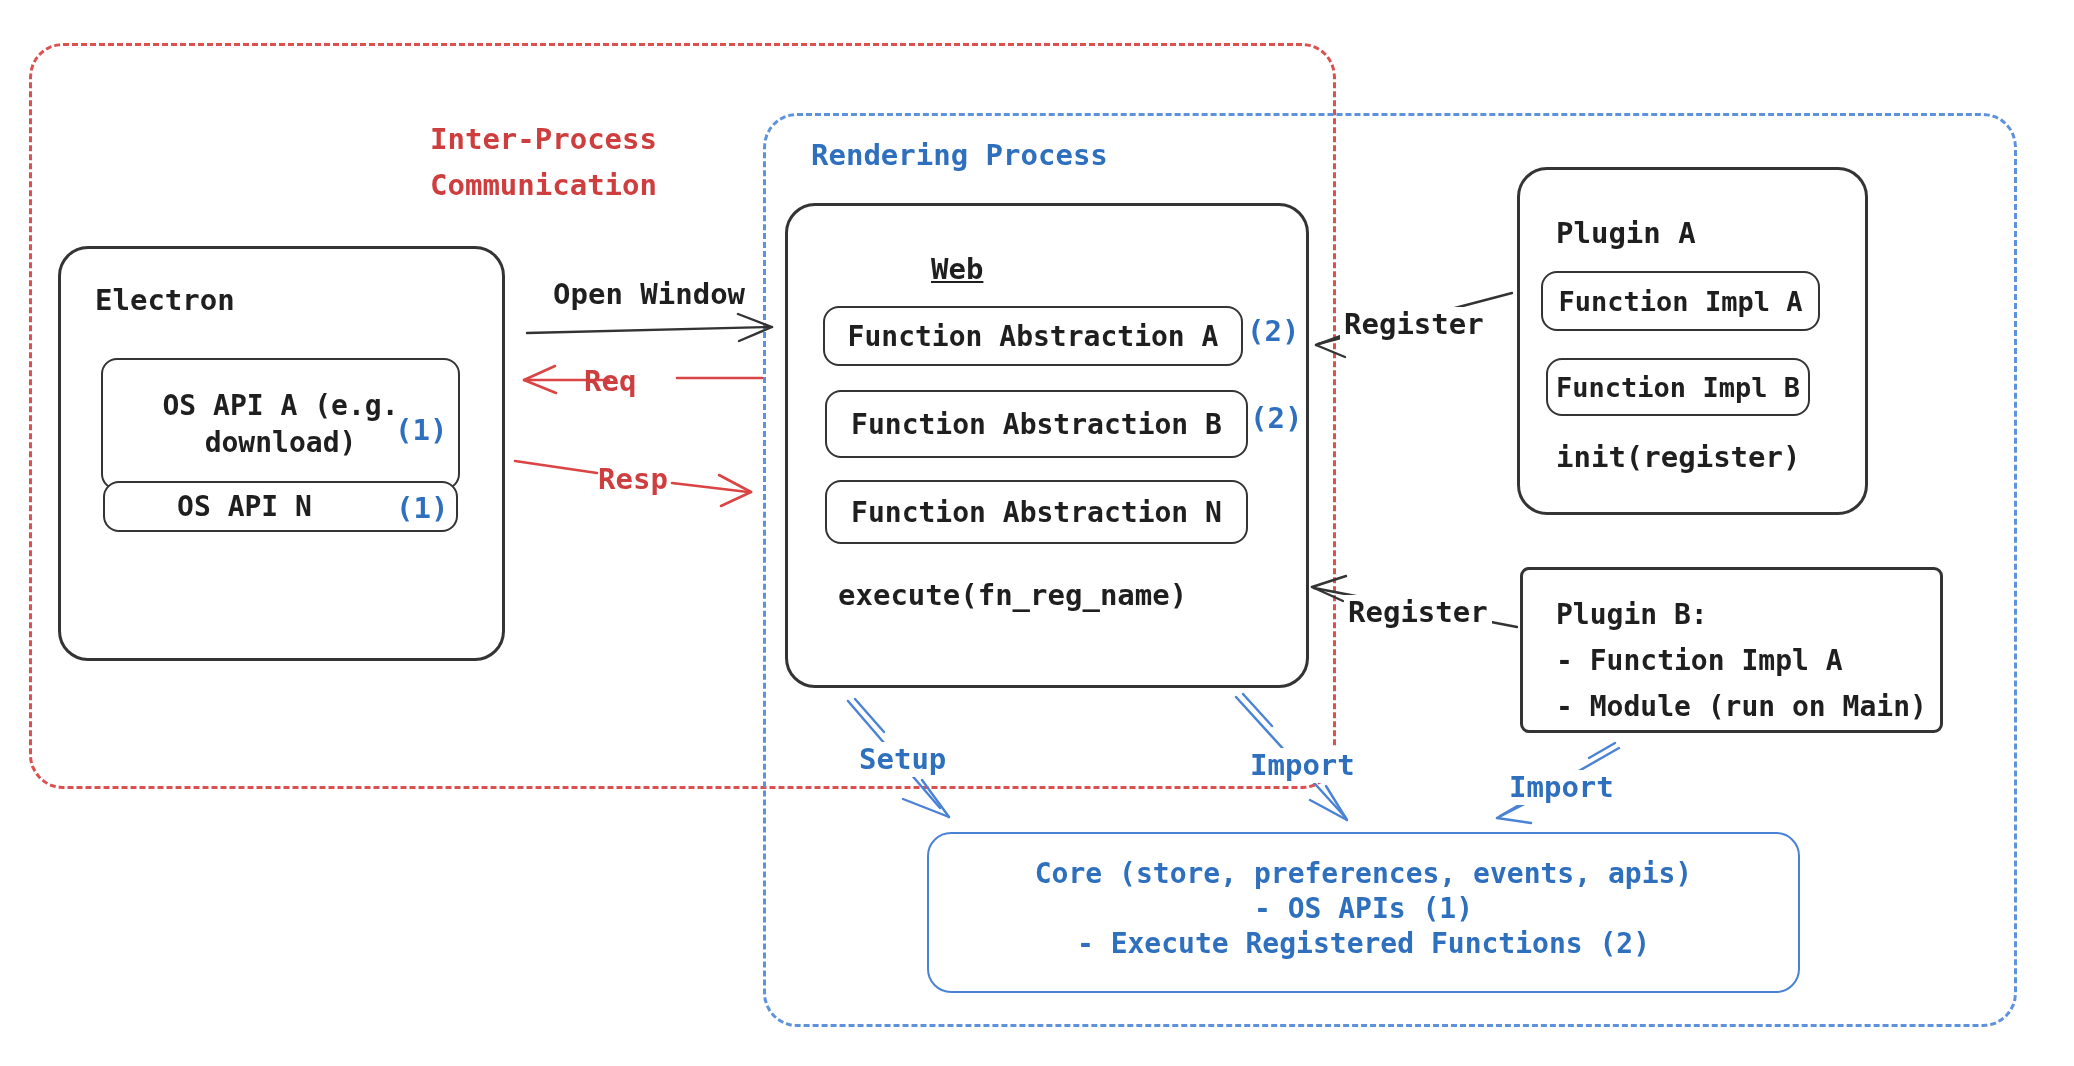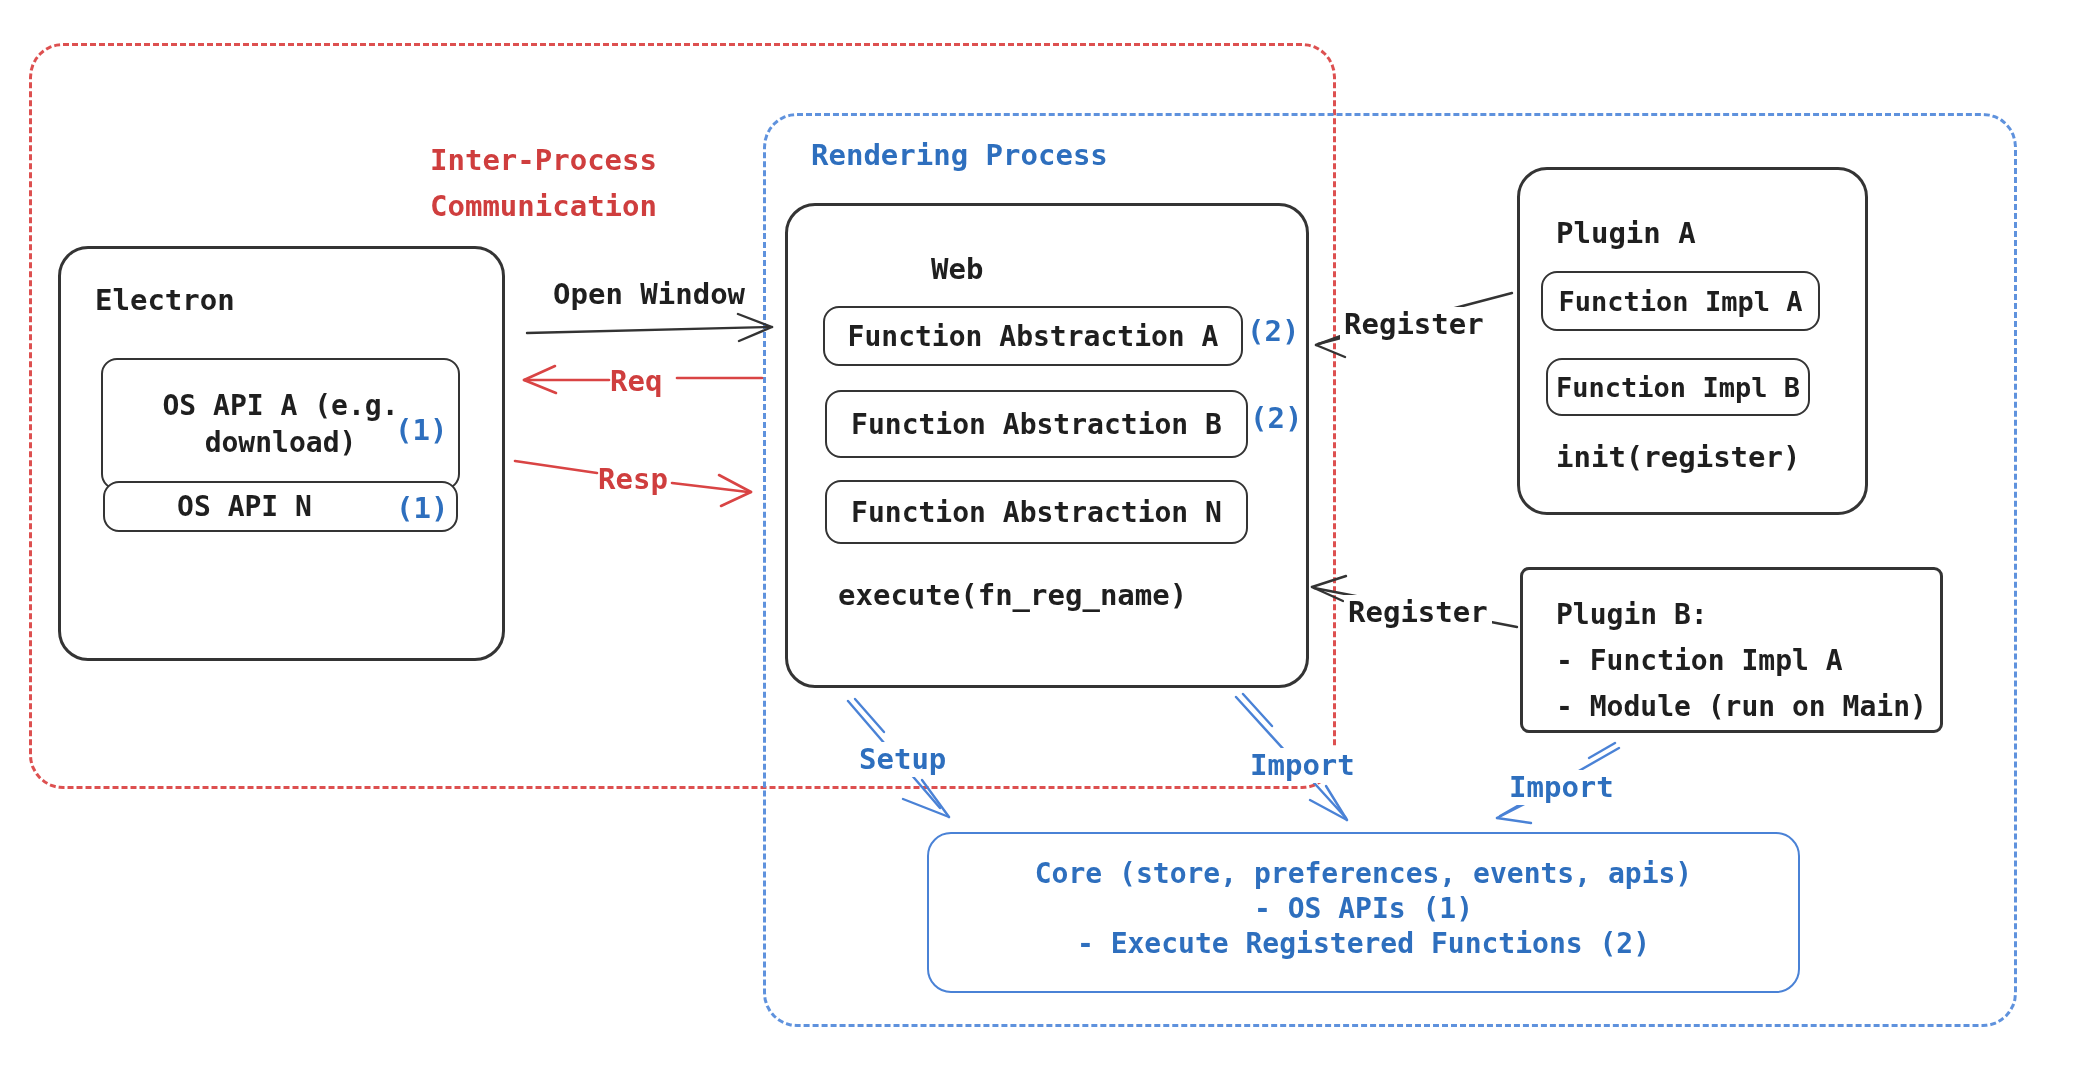--- a/index.html
+++ b/index.html
@@ -18,21 +18,21 @@
   .dashed-box{position:absolute;border:3px dashed;border-radius:34px;background:transparent;}
   .solid-box{position:absolute;border:3px solid var(--stroke);border-radius:30px;background:#fff;}
   .inner-box{position:absolute;border:2.5px solid var(--stroke);border-radius:16px;background:#fff;
              display:flex;align-items:center;justify-content:center;font-size:28px;}
   .lbl{position:absolute;white-space:nowrap;font-size:29px;line-height:1.2;}
   .red{color:var(--red-text);}
   .blue{color:var(--blue-text);}
   .black{color:var(--ink);}
   .on-line{background:#ffffff;padding:0 4px;}
   .ipc-title{position:absolute;left:430px;top:116px;color:var(--red-text);
-             font-size:29px;line-height:46px;white-space:nowrap;margin-top:21px;}
+             font-size:29px;line-height:46px;white-space:nowrap;}
   .core-box{position:absolute;left:927px;top:832px;width:873px;height:161px;
             border:2.5px solid var(--blue-line);border-radius:24px;background:#fff;
             color:var(--blue-text);font-size:28px;line-height:35px;text-align:center;
             padding-top:22px;white-space:nowrap;}
   .pluginb-lines{position:absolute;left:1520px;top:567px;width:423px;height:166px;
                  border:3px solid var(--stroke);border-radius:9px;background:#fff;
                  padding:22px 0 0 33px;font-size:28px;line-height:46px;white-space:nowrap;}
   svg.arrows{position:absolute;left:0;top:0;z-index:5;}
   .lbl,.badge{z-index:6;}
   .badge{position:absolute;color:var(--blue-text);font-size:29px;white-space:nowrap;}
@@ -58,21 +58,21 @@
       <div>download)</div>
       <span class="badge" style="left:292px;top:52px;">(1)</span>
     </div>
     <div class="inner-box" style="left:42px;top:232px;width:355px;height:51px;padding-left:16px;">
       <div style="margin-right:88px;">OS API N</div>
       <span class="badge" style="left:291px;top:8px;">(1)</span>
     </div>
   </div>
 
   <div class="solid-box" style="left:785px;top:203px;width:524px;height:485px;">
-    <div class="lbl" style="left:143px;top:46px;">Web</div>
+    <div class="lbl" style="left:143px;top:46px;text-decoration:underline;">Web</div>
     <div class="inner-box" style="left:35px;top:100px;width:420px;height:60px;">
       <span>Function Abstraction A</span>
     </div>
     <div class="inner-box" style="left:37px;top:184px;width:423px;height:68px;">
       <span>Function Abstraction B</span>
     </div>
     <div class="inner-box" style="left:37px;top:274px;width:423px;height:64px;">
       <span>Function Abstraction N</span>
     </div>
     <div class="lbl" style="left:50px;top:372px;">execute(fn_reg_name)</div>
@@ -153,21 +153,21 @@
 
     <g stroke="#4a82d6" stroke-width="2.4" stroke-linecap="round">
       <path d="M1619,748 L1500,816"></path>
       <path d="M1615,743 L1589,758"></path>
       <path d="M1532,800 L1497,818"></path>
       <path d="M1531,823 L1497,818"></path>
     </g>
   </svg>
 
   <div class="lbl black" style="left:553px;top:277px;">Open Window</div>
-  <div class="lbl red" style="left:610px;top:364px;">Req</div>
+  <div class="lbl red" style="left:584px;top:364px;">Req</div>
   <div class="lbl red" style="left:598px;top:462px;">Resp</div>
   <div class="lbl black on-line" style="left:1340px;top:307px;">Register</div>
   <div class="lbl black on-line" style="left:1344px;top:595px;">Register</div>
   <div class="lbl blue on-line" style="left:855px;top:742px;">Setup</div>
   <div class="lbl blue on-line" style="left:1246px;top:748px;">Import</div>
   <div class="lbl blue on-line" style="left:1505px;top:770px;">Import</div>
 
 </div>
 
 </body></html>

